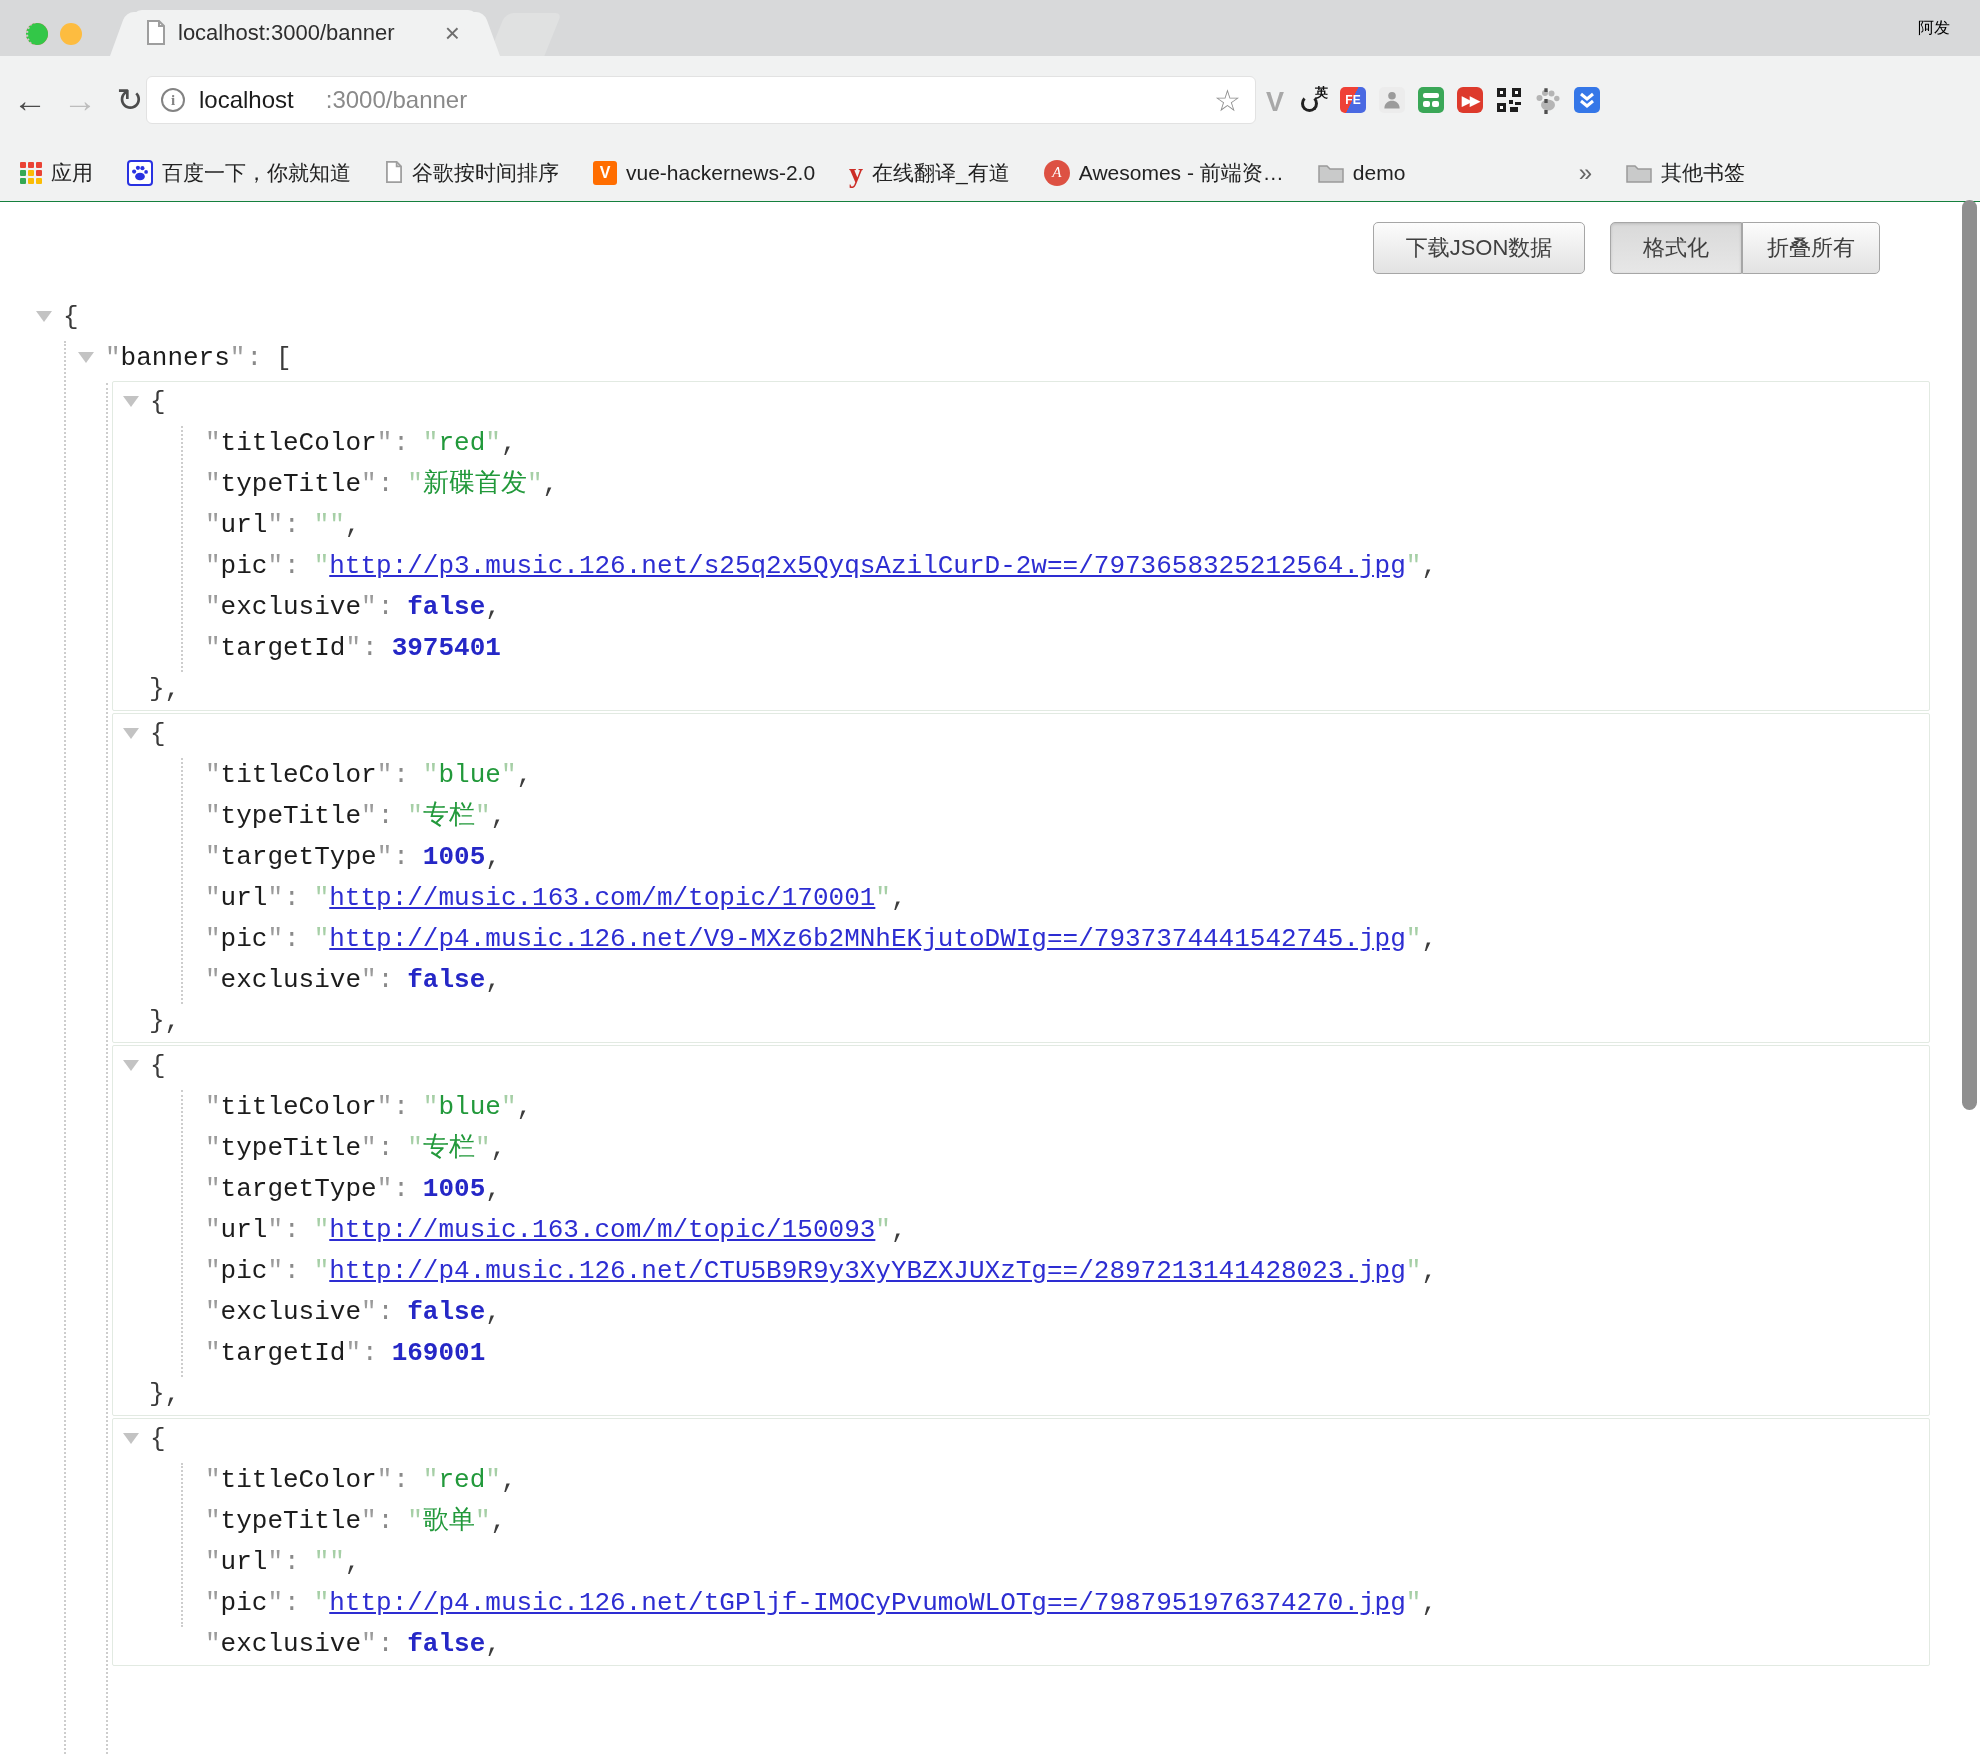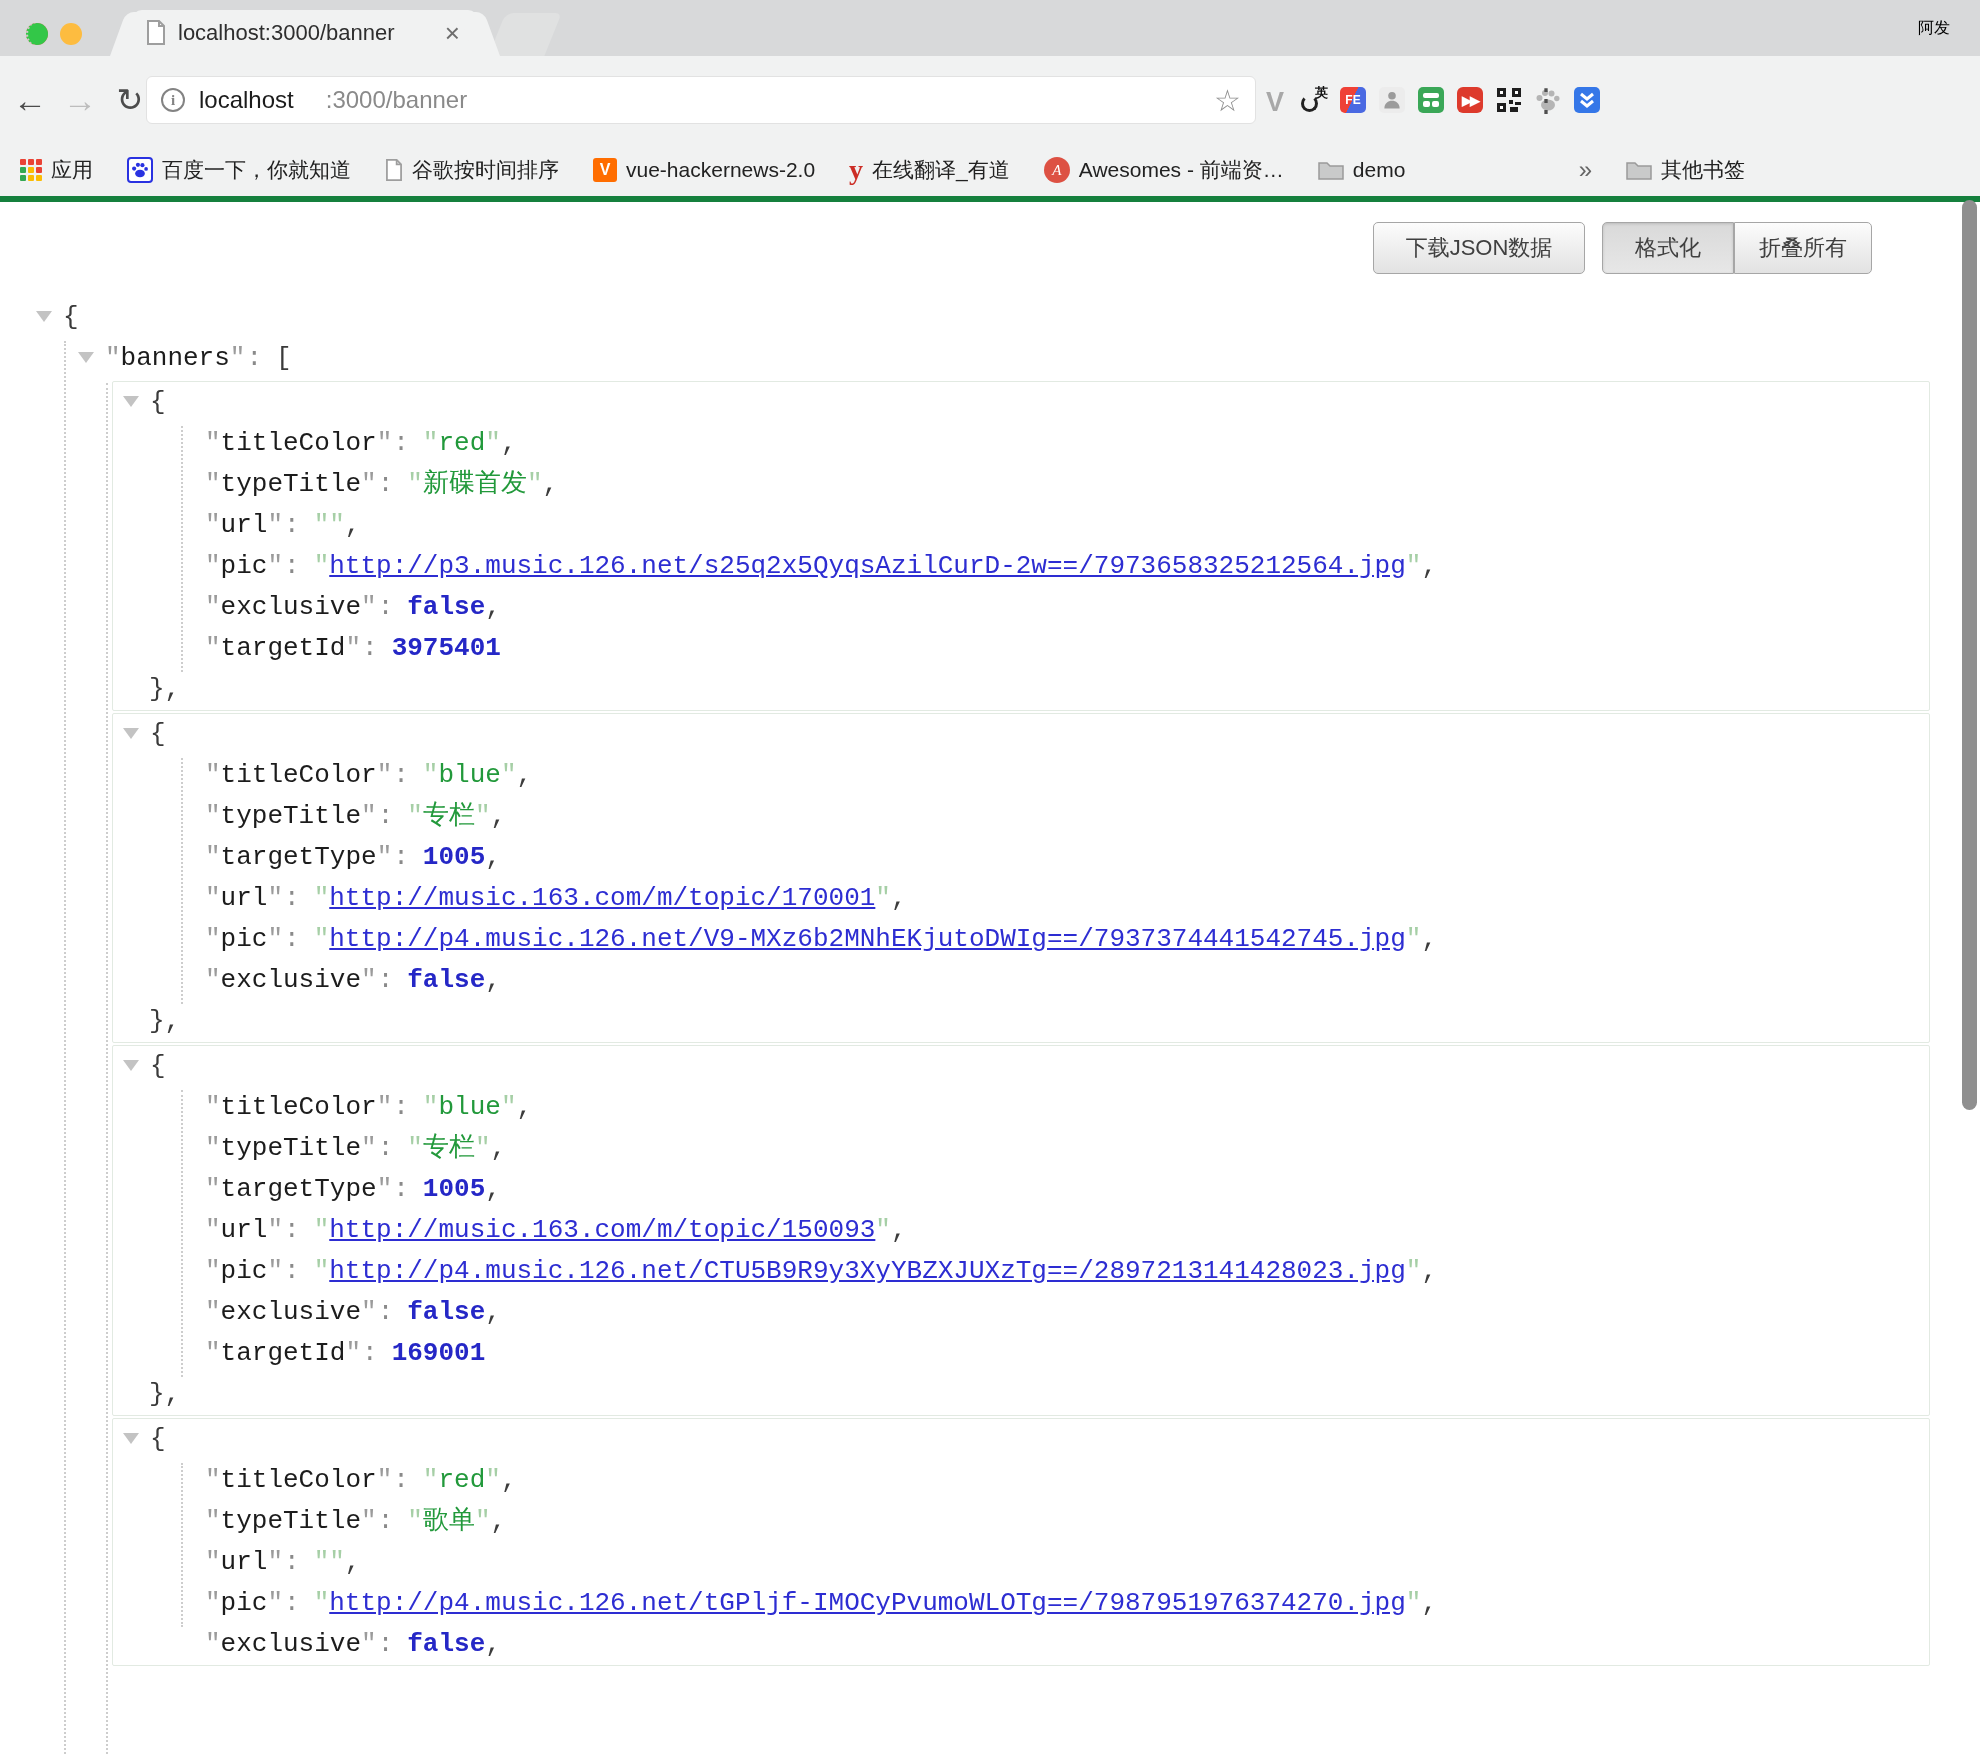--- a/index.html
+++ b/index.html
@@ -45,21 +45,21 @@
   .ext-fe { border-radius:5px; background:linear-gradient(115deg,#ef4136 0 48%,#4a69e2 48% 100%);
             color:#fff; font-size:12px; font-weight:bold; }
   .ext-person { border-radius:5px; background:#ececec; }
   .ext-tm { border-radius:5px; background:#3aa757; }
   .ext-ff { border-radius:6px; background:#dd3a2c; color:#fff; font-size:13px; letter-spacing:-2px; font-weight:bold; }
   .ext-blue { border-radius:5px; background:#3577e8; }
   .menu-dots { position:absolute; left:1530px; top:0; height:88px; width:30px; display:grid; place-items:center;
                font-size:32px; color:#4f4f4f; }
 
   
-  .bookmarks { height:58px; background:#f1f2f2; border-bottom:6px solid #15803d;
+  .bookmarks { height:58px; background:#f1f2f2; border-bottom:1px solid #15803d;
                display:flex; align-items:center; padding:0 20px; gap:34px; font-size:21px; color:#222; }
   .bm { display:flex; align-items:center; gap:9px; white-space:nowrap; }
   .apps-grid { width:22px; height:22px; display:grid; grid-template-columns:repeat(3,6px); grid-auto-rows:6px; gap:2px; }
   .apps-grid i { display:block; border-radius:1px; }
   .baidu-box { width:26px; height:26px; border:2px solid #2932e1; border-radius:4px; background:#fff;
                display:grid; place-items:center; }
   .vuehn-ic { width:24px; height:24px; background:#ff6d00; border-radius:3px; color:#fff; font-weight:bold;
               font-size:16px; display:grid; place-items:center; }
   .youdao-ic { font-size:28px; font-weight:bold; color:#cc2d26; line-height:20px; font-family:"Liberation Serif",serif; }
   .awe-ic { width:26px; height:26px; border-radius:50%; background:#dd5143; color:#fff; font-size:15px;
@@ -69,21 +69,21 @@
   .bm-other { margin-right:215px; }
 
   
   .content { position:absolute; top:202px; left:0; right:0; bottom:0; background:#fff; }
   .btn { height:52px; border:1px solid #a6a6a6; border-radius:5px; font-size:22px; color:#404040;
          background:linear-gradient(#fcfcfc,#e2e2e2); display:grid; place-items:center;
          font-family:"Liberation Sans",sans-serif; }
   .btn-download { position:absolute; top:20px; left:1373px; width:212px; }
   .btn-group { position:absolute; top:20px; left:1602px; display:flex; }
   .btn-format { width:132px; border-radius:5px 0 0 5px; background:linear-gradient(#d9d9d9,#e7e7e7);
-                box-shadow:inset 0 1px 3px rgba(0,0,0,.14); }
+                box-shadow:inset 0 1px 3px rgba(0,0,0,.14);margin-left:8px; }
   .btn-collapse { width:138px; border-radius:0 5px 5px 0; border-left:1px solid #a6a6a6; }
 
   
   .jt { position:absolute; top:95px; left:0; right:0; bottom:0;
         font-family:"Liberation Mono","DejaVu Sans Mono",monospace; font-size:26px; line-height:41px;
         color:#2a2a2a; white-space:nowrap; }
   .jline { height:41px; }
   .l0 { padding-left:36px; }
   .l1 { padding-left:78px; }
   .tri { display:inline-block; width:0; height:0; border-left:8px solid transparent; border-right:8px solid transparent;

